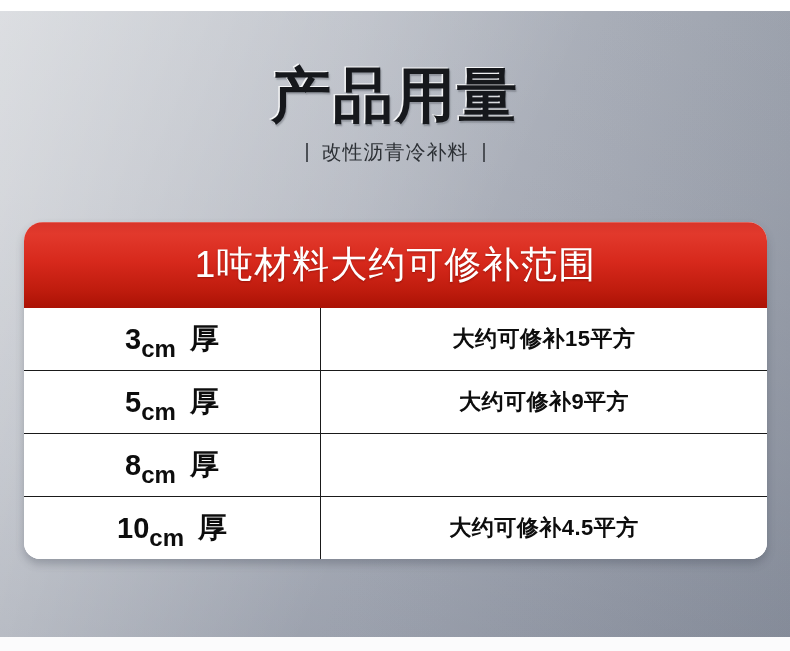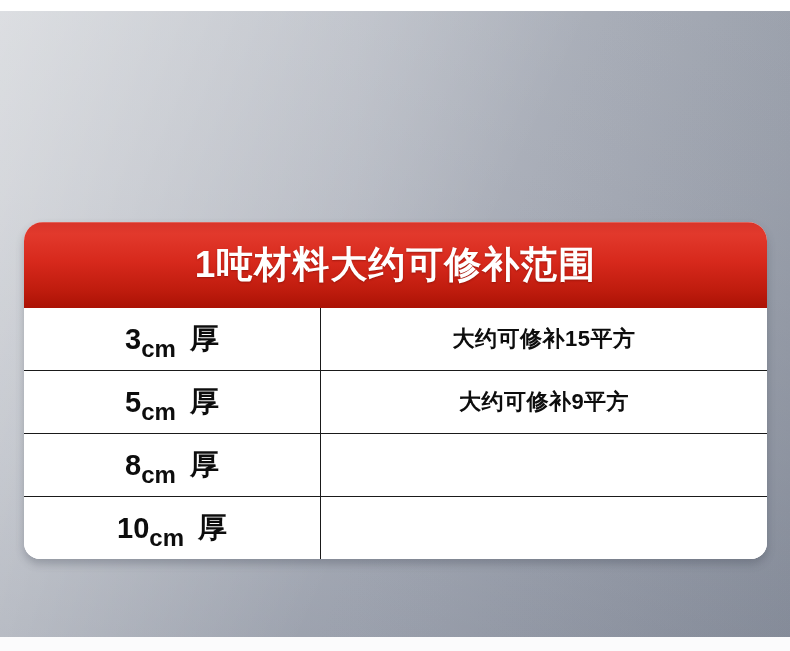--- a/index.html
+++ b/index.html
@@ -115,21 +115,21 @@
       #d8352a 0%,
       #e2392c 14%,
       #d7291c 46%,
       #c01c0e 78%,
       #ab1205 100%);
     box-shadow: inset 0 1px 0 rgba(255,255,255,0.22);
   }
   .card-head-title {
     color: #ffffff;
     font-size: 37px;
-    font-weight: bold;
+    font-weight: normal;
     letter-spacing: 1px;
     white-space: nowrap;
     text-shadow: 0 1px 2px rgba(100,8,0,0.45);
   }
 
   .table {
     display: flex;
     flex-direction: column;
     background: #ffffff;
   }
@@ -191,20 +191,28 @@
 </style>
 </head>
 <body>
 
 <div class="page">
 
   <div class="top-strip"></div>
   <div class="bg-panel"></div>
   <div class="bg-sheen"></div>
 
+  <div class="header">
+    <div class="page-title">产品用量</div>
+    <div class="subtitle-row">
+      <span class="sub-bar"></span>
+      <span class="page-subtitle">改性沥青冷补料</span>
+      <span class="sub-bar"></span>
+    </div>
+  </div>
 
   <div class="card">
 
     <div class="card-head">
       <div class="card-head-title">1吨材料大约可修补范围</div>
     </div>
 
     <div class="table">
 
       <div class="row">
@@ -236,20 +244,21 @@
         </div>
       </div>
 
       <div class="row">
         <div class="cell cell-thickness">
           <span>10</span>
             <span class="unit">cm</span>
             <span class="gap"></span>
             <span>厚</span>
         </div>
+        <div class="cell cell-coverage">大约可修补4.5平方</div>
       </div>
 
     </div>
   </div>
 
   <div class="bottom-strip"></div>
 
 </div>
 
 </body></html>

